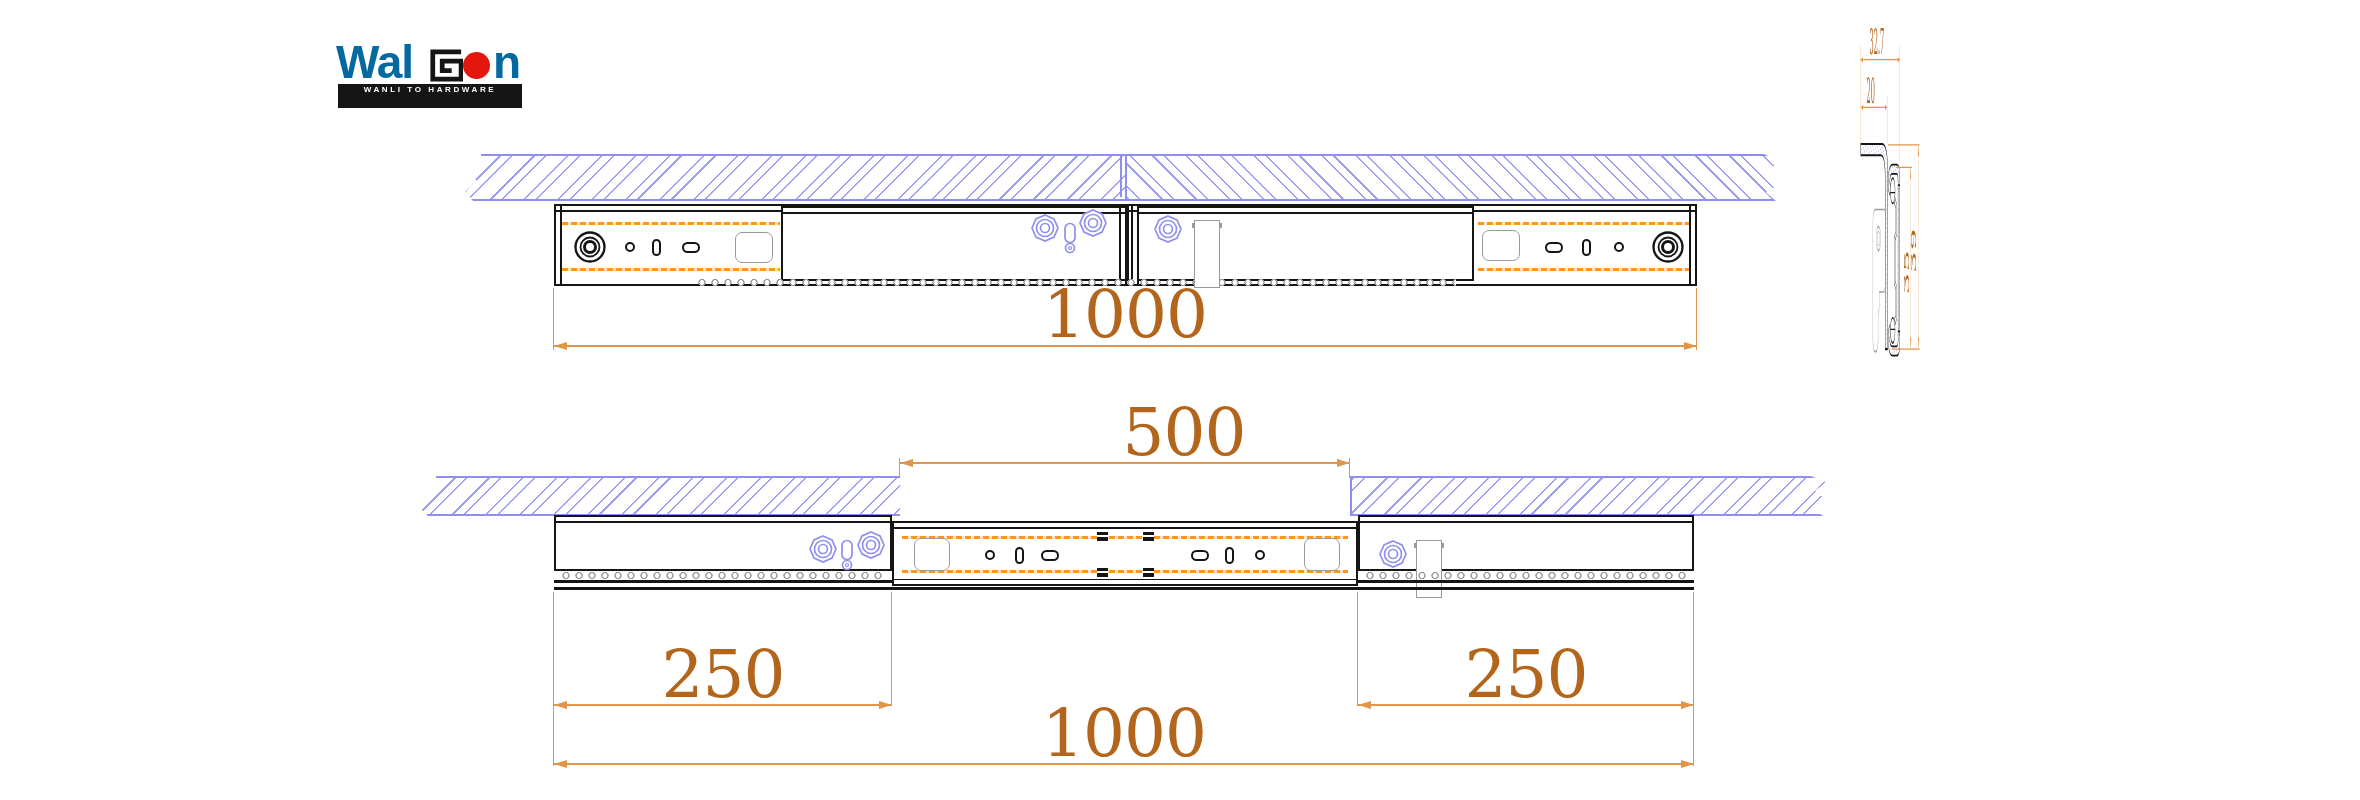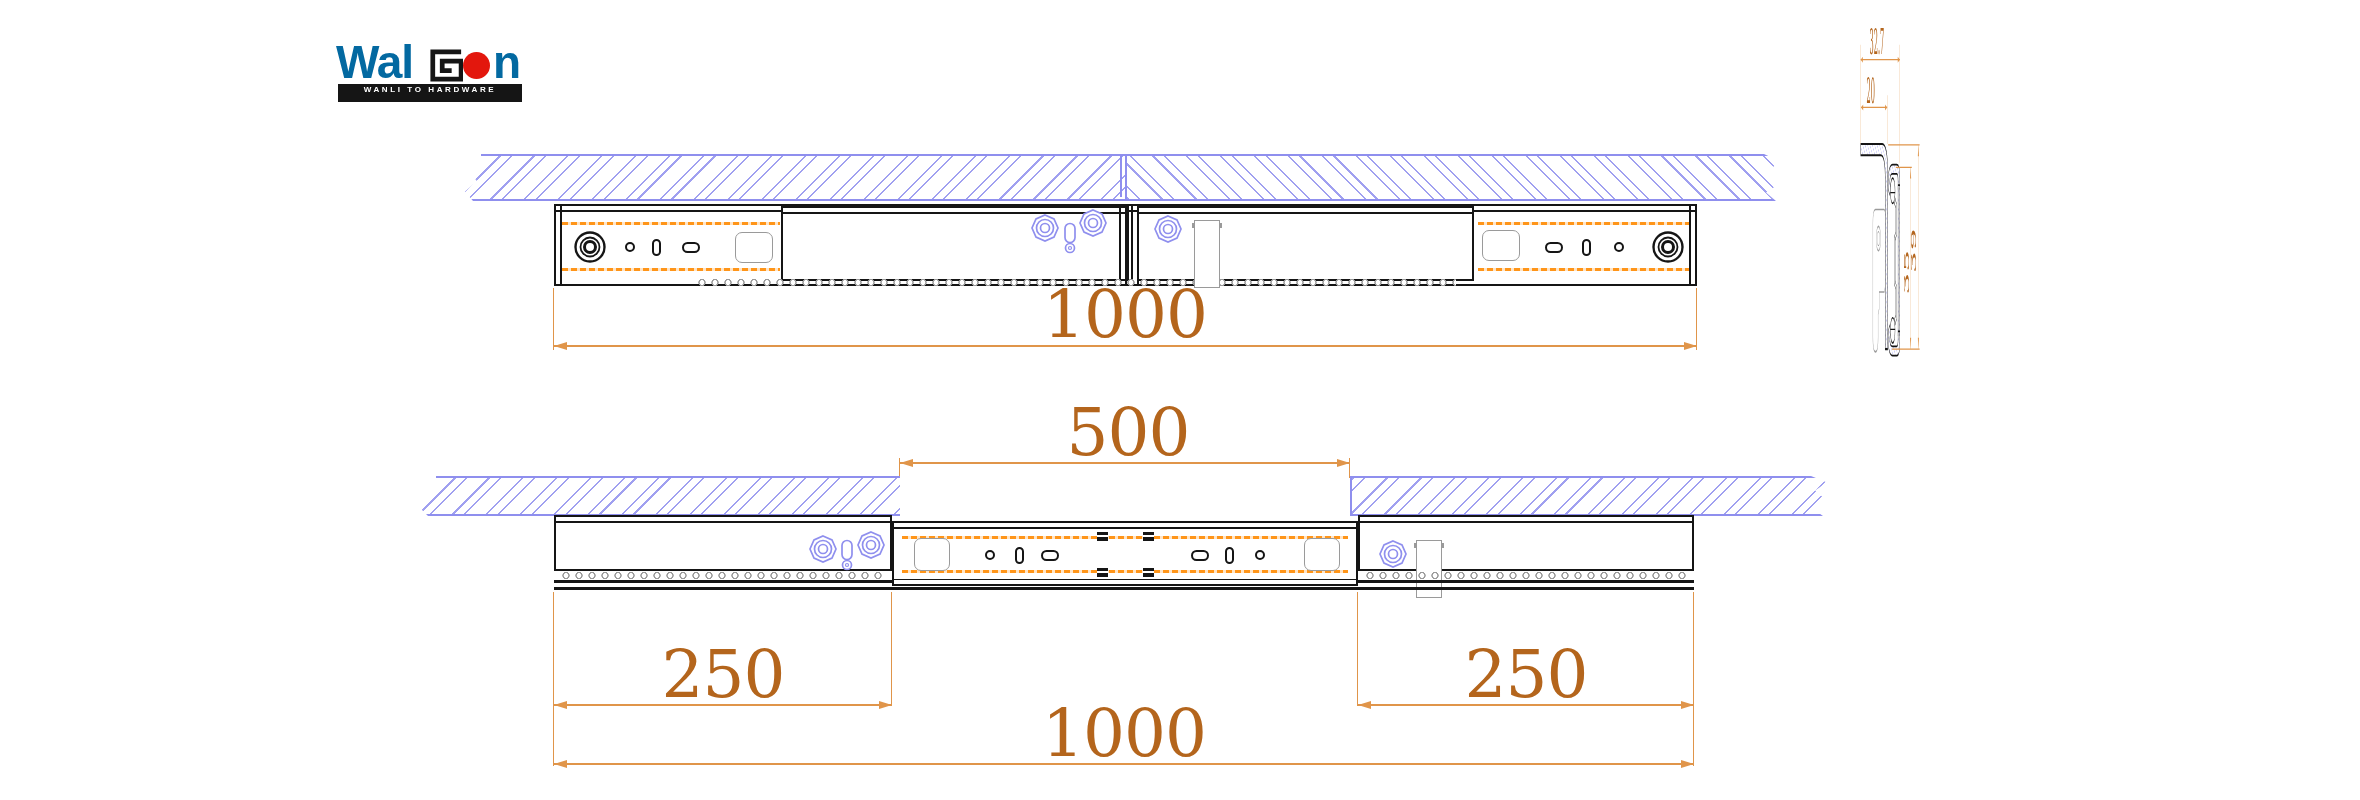--- a/index.html
+++ b/index.html
@@ -52,21 +52,21 @@
 
 <div id="canvas">
 
   <div class="abs" style="left:336px;top:40px;width:200px;height:56px;">
     <div class="brandword" style="left:0;top:0;">Wal</div>
     <svg class="abs" style="left:93px;top:8px;" width="34" height="34" viewBox="0 0 36 36">
       <path d="M34,4 H4 V33 H34 V14 H14 V24 H24" fill="none" stroke="#151515" stroke-width="5"></path>
     </svg>
     <div class="abs" style="left:127px;top:12px;width:27px;height:27px;border-radius:50%;background:#e3170d;"></div>
     <div class="brandword" style="left:157px;top:0;">n</div>
-    <div class="tagband" style="left:2px;top:44px;width:184px;height:18px;">WANLI TO HARDWARE</div>
+    <div class="tagband" style="left:2px;top:44px;width:184px;height:24px;">WANLI TO HARDWARE</div>
   </div>
 
   <div class="abs" style="left:0;top:0;width:2360px;height:360px;">
 
     <div class="panel hA jagL" style="left:465px;top:154px;width:660px;height:43px;"></div>
     <div class="panel hB jagR" style="left:1125px;top:154px;width:653px;height:43px;border-left:2px solid #8f8fee;"></div>
     <div class="pjoint" style="left:1120px;top:154px;height:43px;"></div>
 
     <div class="rail" style="left:554px;top:204px;width:1143px;height:82px;">
       <div class="iline" style="top:4px;"></div>
@@ -138,21 +138,21 @@
     <div class="dext" style="left:553px;top:288px;height:62px;"></div>
     <div class="dext" style="left:1696px;top:288px;height:62px;"></div>
     <div class="dline" style="left:554px;top:345px;width:1143px;"></div>
     <div class="arw arwL" style="left:554px;top:342px;"></div>
     <div class="arw arwR" style="left:1684px;top:342px;"></div>
     <div class="dt" style="left:1015px;top:287px;width:220px;">1000</div>
   </div>
 
   <div class="abs" style="left:0;top:360px;width:2360px;height:440px;">
 
-    <div class="dt" style="left:1018px;top:45px;width:220px;">500</div>
+    <div class="dt" style="left:1074px;top:45px;width:220px;">500</div>
     <div class="dline" style="left:900px;top:102px;width:450px;"></div>
     <div class="arw arwL" style="left:900px;top:99px;"></div>
     <div class="arw arwR" style="left:1337px;top:99px;"></div>
     <div class="dext" style="left:899px;top:98px;height:20px;"></div>
     <div class="dext" style="left:1349px;top:98px;height:20px;"></div>
 
     <div class="panel hA jagL" style="left:420px;top:116px;width:480px;height:36px;"></div>
     <div class="panel hA jagR" style="left:1350px;top:116px;width:475px;height:36px;border-left:2px solid #8f8fee;"></div>
 
     <div class="rail" style="left:892px;top:161px;width:466px;height:65px;">

